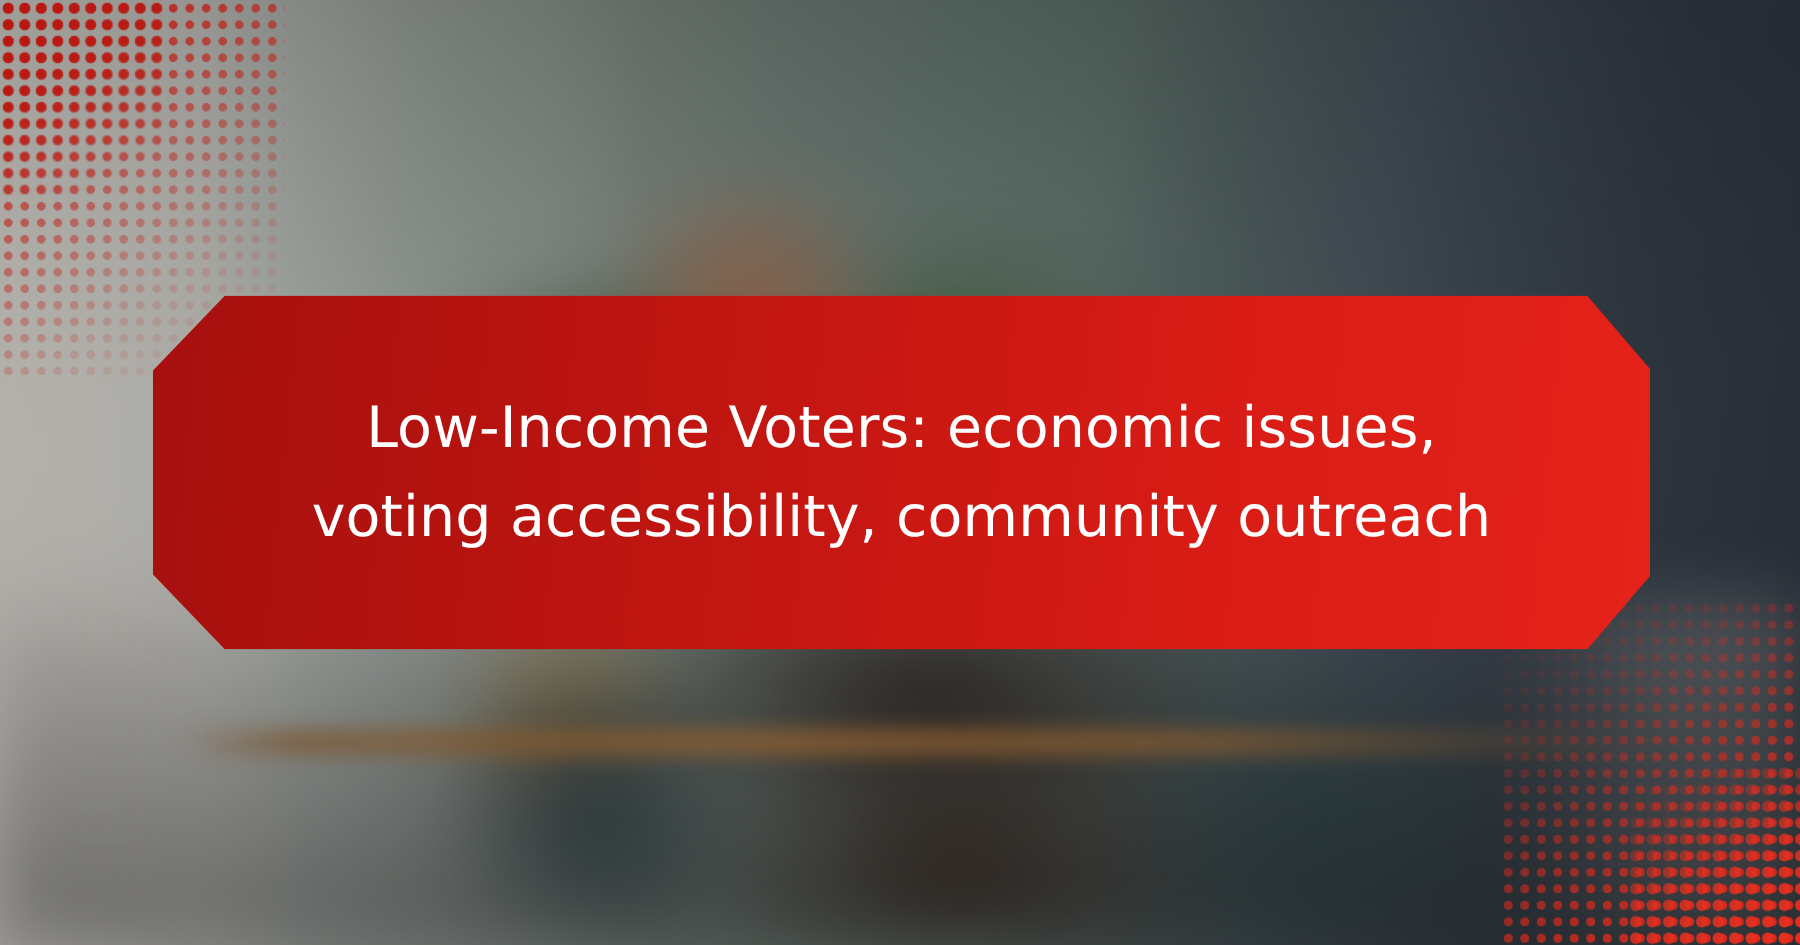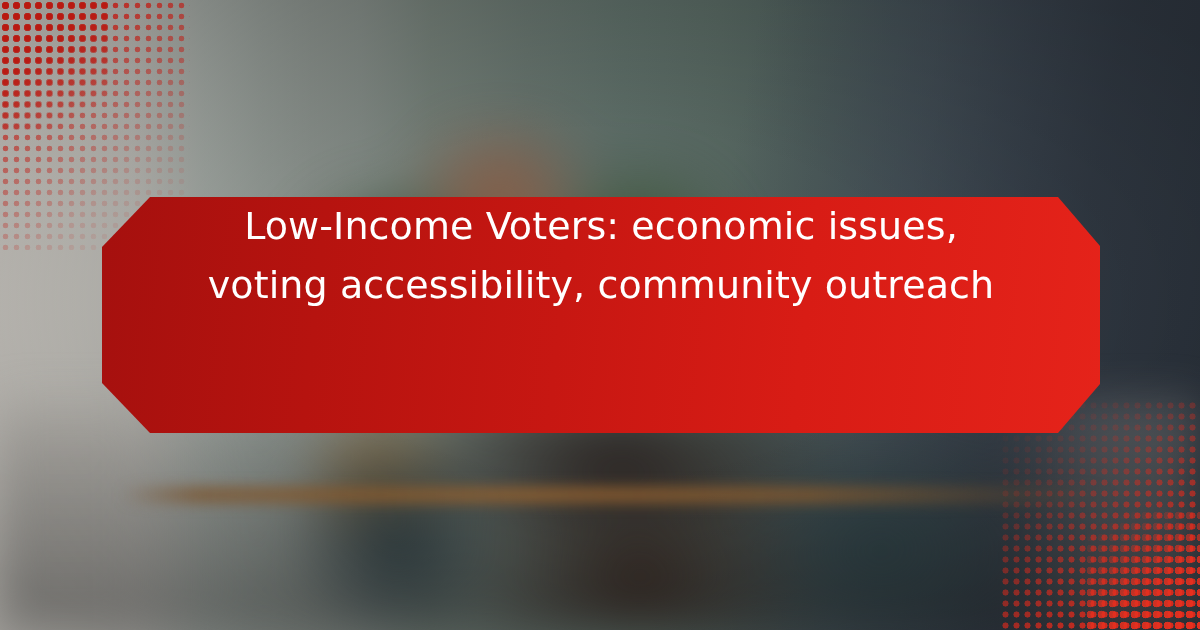--- a/index.html
+++ b/index.html
@@ -158,21 +158,21 @@
   .banner {
     position: absolute;
     left: 102px;
     top: 197px;
     width: 998px;
     height: 236px;
     background: linear-gradient(96deg, #a5100e 0%, #b6130f 22%, #c71712 46%, #d81c15 70%, #e5231a 100%);
     -webkit-clip-path: polygon(48px 0, calc(100% - 42px) 0, 100% 49px, 100% calc(100% - 49px), calc(100% - 42px) 100%, 48px 100%, 0 calc(100% - 50px), 0 50px);
     clip-path: polygon(48px 0, calc(100% - 42px) 0, 100% 49px, 100% calc(100% - 49px), calc(100% - 42px) 100%, 48px 100%, 0 calc(100% - 50px), 0 50px);
     display: flex;
-    align-items: flex-start;
+    align-items: center;
     justify-content: center;
     box-sizing: border-box;
     padding: 0 70px;
   }
   .banner-title {
     margin: 0;
     color: #ffffff;
     font-size: 38px;
     font-weight: 400;
     line-height: 1.55;

